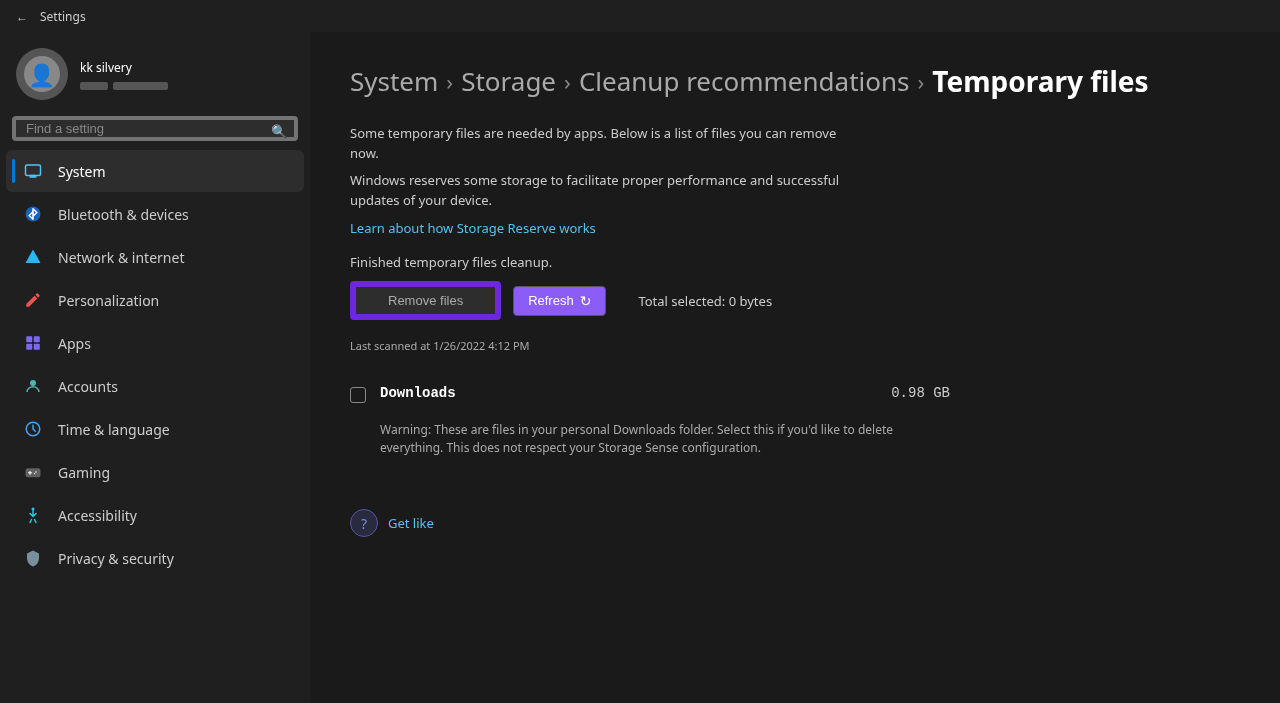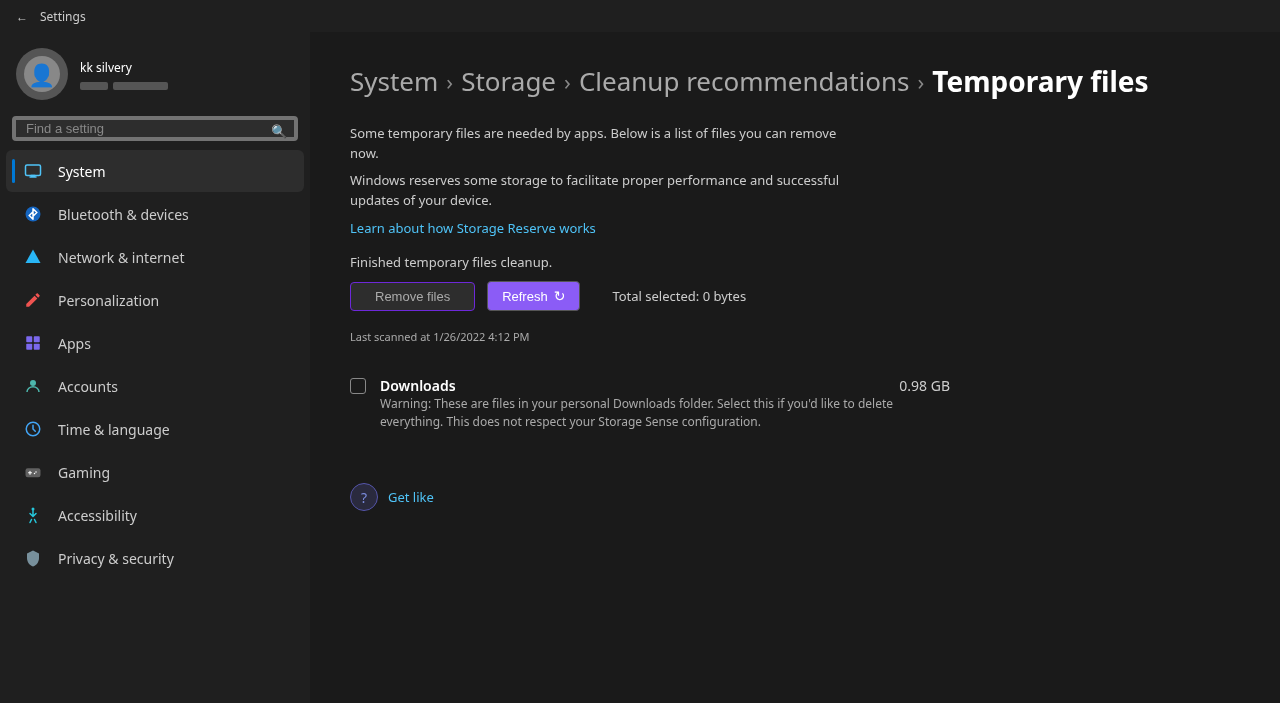--- a/index.html
+++ b/index.html
@@ -241,23 +241,23 @@
     }
 
     .action-row {
       display: flex;
       align-items: center;
       gap: 12px;
       margin-bottom: 18px;
     }
 
     .btn-remove {
-      padding: 6px 24px;
+      padding: 6px 32px;
       background: #2d2d2d;
-      border: 1px solid #6d28d9;
+      border: 6px solid #6d28d9;
       color: #aaa;
       border-radius: 4px;
       font-size: 13px;
       cursor: not-allowed;
     }
 
     .btn-refresh {
       display: flex;
       align-items: center;
       gap: 6px;
@@ -308,21 +308,22 @@
     }
 
     .download-content {
       flex: 1;
     }
 
     .download-header {
       display: flex;
       justify-content: space-between;
       align-items: flex-start;
-      margin-bottom: 0;
+      margin-bottom: 20px;
+      font-family: Liberation Mono, monospace;
     }
 
     .download-name {
       font-size: 14px;
       font-weight: 600;
       color: #ffffff;
     }
 
     .download-size {
       font-size: 14px;

